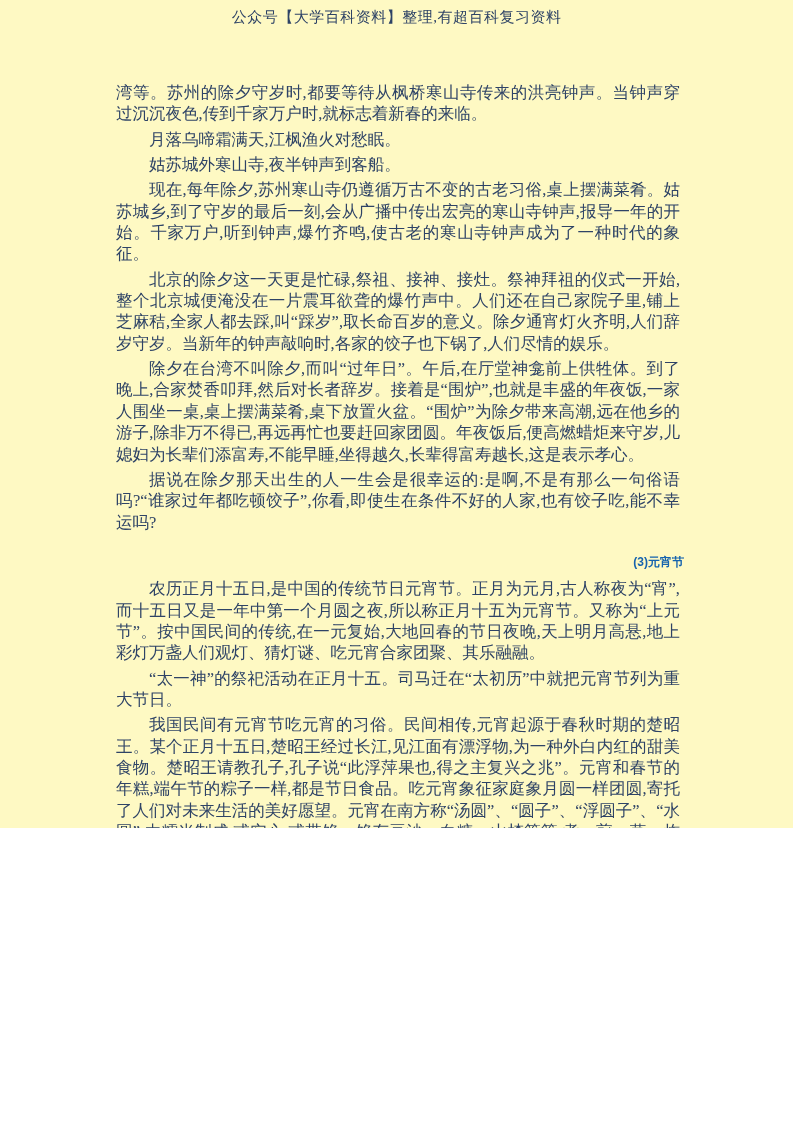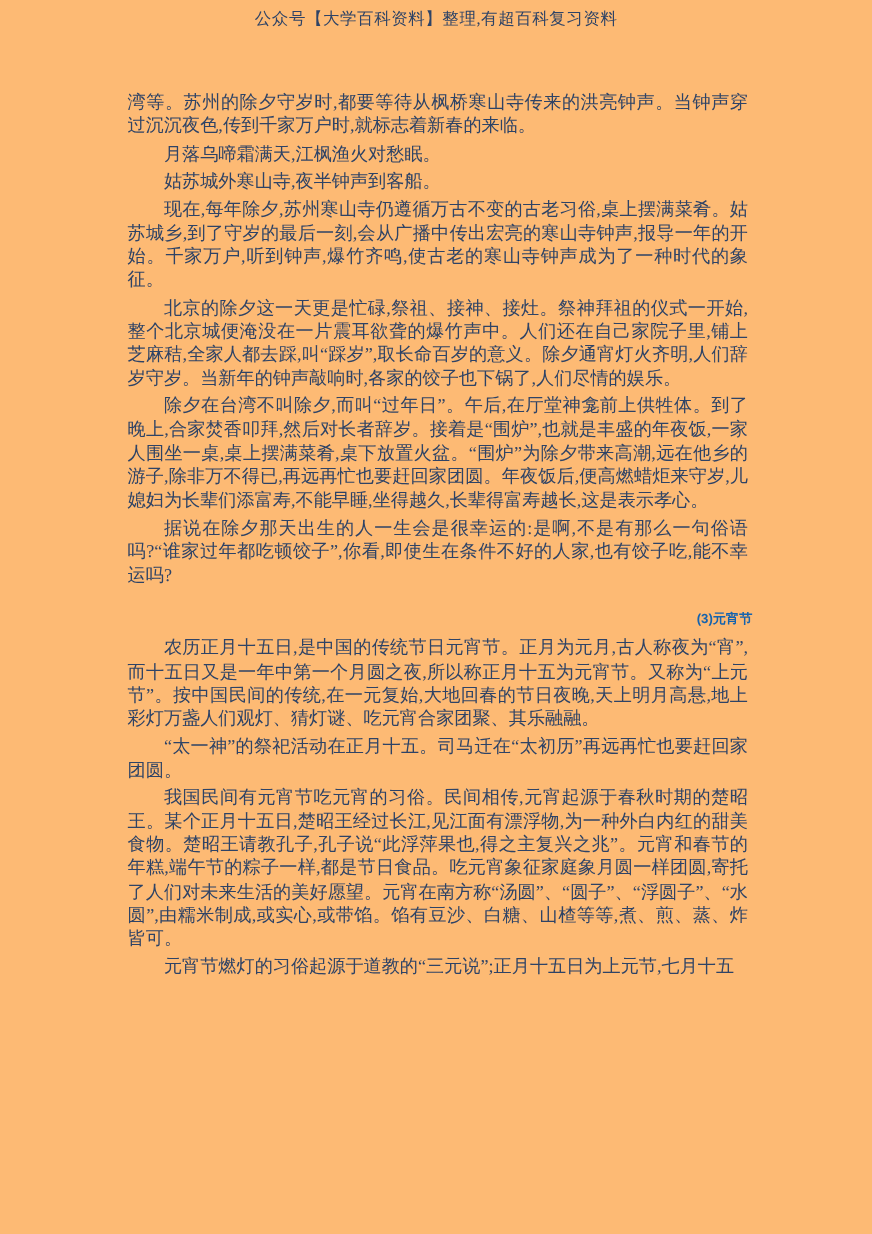--- a/index.html
+++ b/index.html
@@ -1,20 +1,20 @@
 <!DOCTYPE html>
 <html><head>
 <meta charset="utf-8">
 <style>
   html, body { margin: 0; padding: 0; background: #ffffff; }
   .page {
     position: relative;
     width: 793px;
-    height: 1122px;
-    background: #fdba74;
+    height: 828px;
+    background: #fef9c3;
     overflow: hidden;
     font-family: "Liberation Serif", "DejaVu Serif", serif;
     color: #2e4366;
   }
   .doc-header {
     position: absolute;
     top: 8px;
     left: 0;
     width: 100%;
     text-align: center;
@@ -59,19 +59,19 @@
     <p class="indent">月落乌啼霜满天,江枫渔火对愁眠。</p>
     <p class="indent">姑苏城外寒山寺,夜半钟声到客船。</p>
     <p class="indent">现在,每年除夕,苏州寒山寺仍遵循万古不变的古老习俗,桌上摆满菜肴。姑苏城乡,到了守岁的最后一刻,会从广播中传出宏亮的寒山寺钟声,报导一年的开始。千家万户,听到钟声,爆竹齐鸣,使古老的寒山寺钟声成为了一种时代的象征。</p>
     <p class="indent">北京的除夕这一天更是忙碌,祭祖、接神、接灶。祭神拜祖的仪式一开始,整个北京城便淹没在一片震耳欲聋的爆竹声中。人们还在自己家院子里,铺上芝麻秸,全家人都去踩,叫“踩岁”,取长命百岁的意义。除夕通宵灯火齐明,人们辞岁守岁。当新年的钟声敲响时,各家的饺子也下锅了,人们尽情的娱乐。</p>
     <p class="indent">除夕在台湾不叫除夕,而叫“过年日”。午后,在厅堂神龛前上供牲体。到了晚上,合家焚香叩拜,然后对长者辞岁。接着是“围炉”,也就是丰盛的年夜饭,一家人围坐一桌,桌上摆满菜肴,桌下放置火盆。“围炉”为除夕带来高潮,远在他乡的游子,除非万不得已,再远再忙也要赶回家团圆。年夜饭后,便高燃蜡炬来守岁,儿媳妇为长辈们添富寿,不能早睡,坐得越久,长辈得富寿越长,这是表示孝心。</p>
     <p class="indent">据说在除夕那天出生的人一生会是很幸运的:是啊,不是有那么一句俗语吗?“谁家过年都吃顿饺子”,你看,即使生在条件不好的人家,也有饺子吃,能不幸运吗?</p>
 
     <div class="section-heading">(3)元宵节</div>
 
     <p class="indent">农历正月十五日,是中国的传统节日元宵节。正月为元月,古人称夜为“宵”,而十五日又是一年中第一个月圆之夜,所以称正月十五为元宵节。又称为“上元节”。按中国民间的传统,在一元复始,大地回春的节日夜晚,天上明月高悬,地上彩灯万盏人们观灯、猜灯谜、吃元宵合家团聚、其乐融融。</p>
-    <p class="indent">“太一神”的祭祀活动在正月十五。司马迁在“太初历”再远再忙也要赶回家团圆。</p>
+    <p class="indent">“太一神”的祭祀活动在正月十五。司马迁在“太初历”中就把元宵节列为重大节日。</p>
     <p class="indent">我国民间有元宵节吃元宵的习俗。民间相传,元宵起源于春秋时期的楚昭王。某个正月十五日,楚昭王经过长江,见江面有漂浮物,为一种外白内红的甜美食物。楚昭王请教孔子,孔子说“此浮萍果也,得之主复兴之兆”。元宵和春节的年糕,端午节的粽子一样,都是节日食品。吃元宵象征家庭象月圆一样团圆,寄托了人们对未来生活的美好愿望。元宵在南方称“汤圆”、“圆子”、“浮圆子”、“水圆”,由糯米制成,或实心,或带馅。馅有豆沙、白糖、山楂等等,煮、煎、蒸、炸皆可。</p>
     <p class="indent">元宵节燃灯的习俗起源于道教的“三元说”;正月十五日为上元节,七月十五</p>
 
   </div>
 
 </div>
 
 </body></html>

